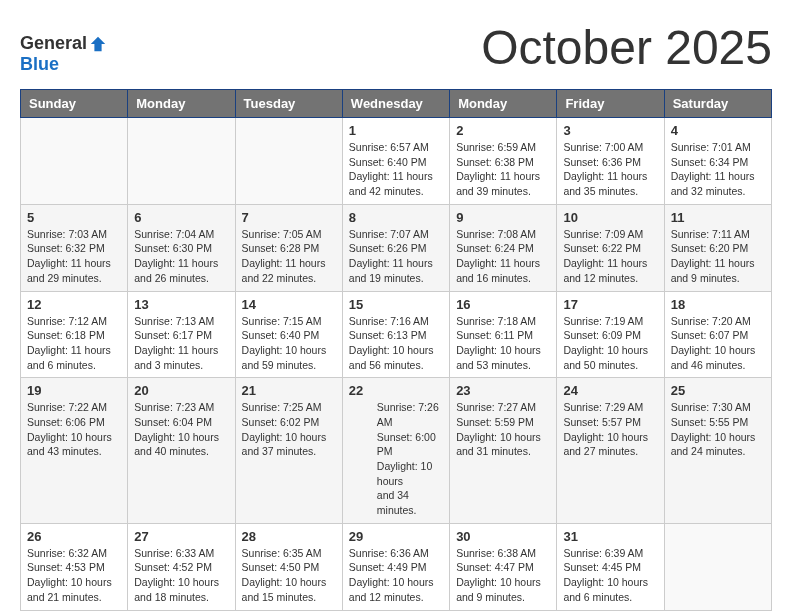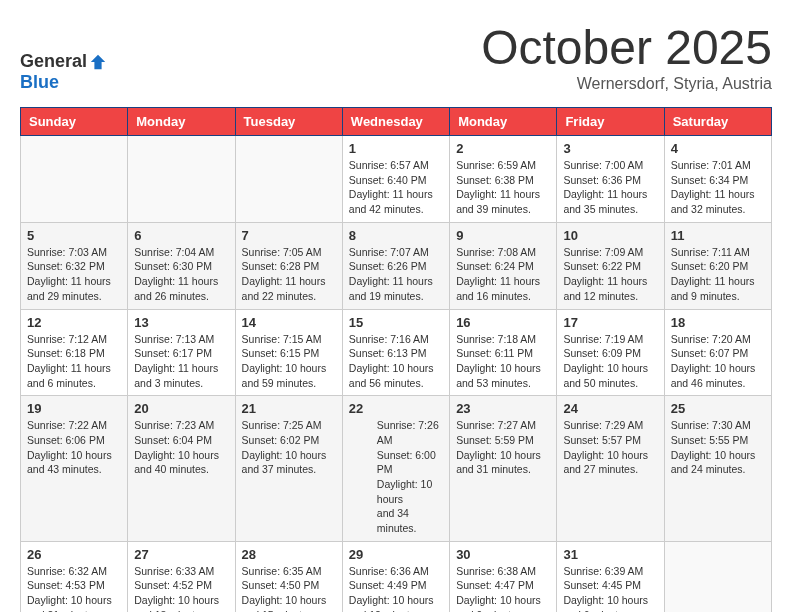--- a/index.html
+++ b/index.html
@@ -51,21 +51,21 @@
     .subtitle {
       font-size: 16px;
       color: #555;
     }
     .calendar {
       width: 100%;
       border-collapse: collapse;
       border: 1px solid #ccc;
     }
     .calendar th {
-      background-color: #ef4444;
+      background-color: #737373;
       color: #fff;
       text-align: left;
       padding: 6px 8px;
       font-size: 13px;
       font-weight: bold;
       border: 1px solid #1a4080;
     }
     .calendar td {
       vertical-align: top;
       padding: 5px 6px;
@@ -102,21 +102,20 @@
     <div class="logo-text">
       <span class="logo-general">General</span>
       <svg class="logo-icon" viewBox="0 0 20 20">
         <polygon points="10,2 18,10 14,10 14,18 6,18 6,10 2,10" fill="#1a6fc4"></polygon>
       </svg>
     </div>
     <span class="logo-blue">Blue</span>
   </div>
   <div class="title-section">
     <div class="month-title">October 2025</div>
-    <div class="subtitle">Wernersdorf, Styria, Austria</div>
   </div>
 </div>
 
 <table class="calendar">
   <thead>
     <tr>
     <th>Sunday</th>
         <th>Monday</th>
         <th>Tuesday</th>
         <th>Wednesday</th>
@@ -221,21 +220,21 @@
         <td>
           <span class="day-number">13</span>
           <div class="day-info" style="white-space: pre-line;">Sunrise: 7:13 AM
 Sunset: 6:17 PM
 Daylight: 11 hours
 and 3 minutes.</div>
         </td>
         <td>
           <span class="day-number">14</span>
           <div class="day-info" style="white-space: pre-line;">Sunrise: 7:15 AM
-Sunset: 6:15 PM
+Sunset: 6:40 PM
 Daylight: 10 hours
 and 59 minutes.</div>
         </td>
         <td>
           <span class="day-number">15</span>
           <div class="day-info" style="white-space: pre-line;">Sunrise: 7:16 AM
 Sunset: 6:13 PM
 Daylight: 10 hours
 and 56 minutes.</div>
         </td>

